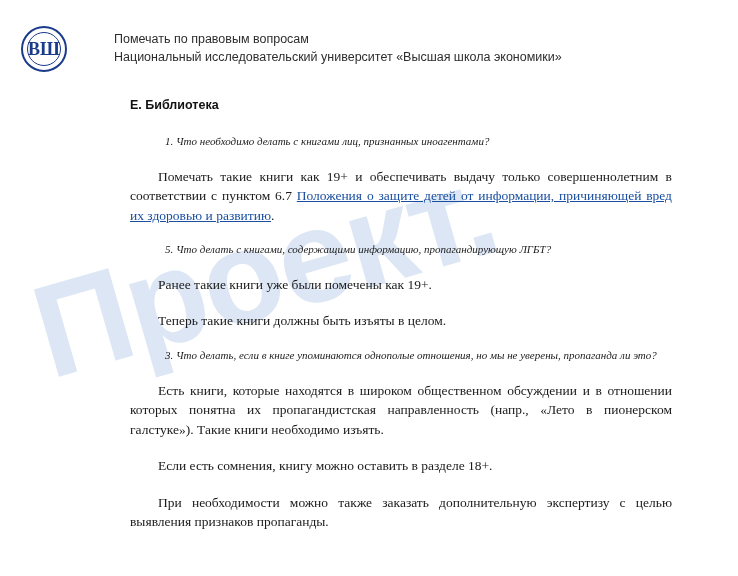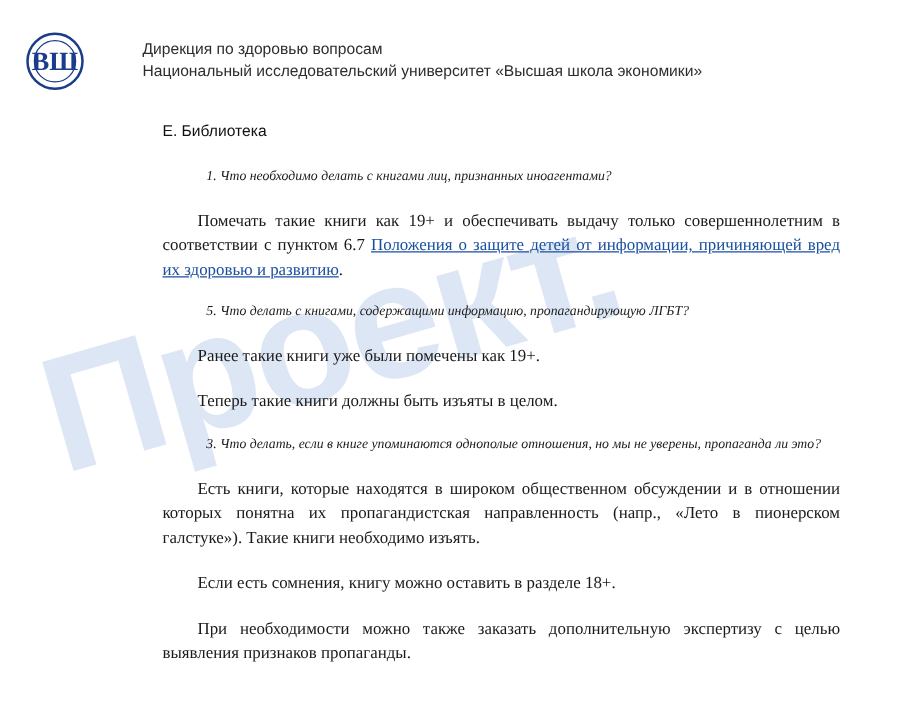--- a/index.html
+++ b/index.html
@@ -84,21 +84,21 @@
     left: 4px;
     top: 4px;
     right: 4px;
     bottom: 4px;
     border: 1px solid #1b3b8b;
     border-radius: 50%;
   }
   .logo-letter {
     font-family: "Liberation Serif", serif;
     font-weight: bold;
-    font-size: 21px;
+    font-size: 18px;
     color: #1b3b8b;
     line-height: 1;
     position: relative;
     z-index: 2;
   }
   .header-text {
     padding-left: 38px;
     padding-top: 8px;
   }
   .header-line {
@@ -109,21 +109,21 @@
   }
 
   
   .content {
     position: relative;
     z-index: 10;
     padding: 26px 66px 0 130px;
   }
   .section-title {
     font-family: "Liberation Sans", sans-serif;
-    font-weight: normal;
+    font-weight: bold;
     font-size: 12.5px;
     color: #111;
     margin: 0 0 22px 0;
   }
   p.q {
     margin: 0 0 17px 7px;
     font-style: italic;
     font-weight: normal;
     font-size: 11px;
     line-height: 1.42;
@@ -151,21 +151,21 @@
     <div class="watermark-text">Проект.</div>
   </div>
 
   <div class="header">
     <div class="logo">
       <div class="logo-circle">
         <span class="logo-letter">ВШ</span>
       </div>
     </div>
     <div class="header-text">
-      <div class="header-line">Дирекция по здоровью вопросам</div>
+      <div class="header-line">Помечать по правовым вопросам</div>
       <div class="header-line">Национальный исследовательский университет «Высшая школа экономики»</div>
     </div>
   </div>
 
   <div class="content">
     <div class="section-title">Е. Библиотека</div>
 
     <p class="q">1. Что необходимо делать с книгами лиц, признанных иноагентами?</p>
 
     <p class="a"><span>Помечать такие книги как 19+ и обеспечивать выдачу только совершеннолетним в соответствии с пунктом 6.7 </span><a class="doclink" href="#">Положения о защите детей от информации, причиняющей вред их здоровью и развитию</a><span>.</span></p>

